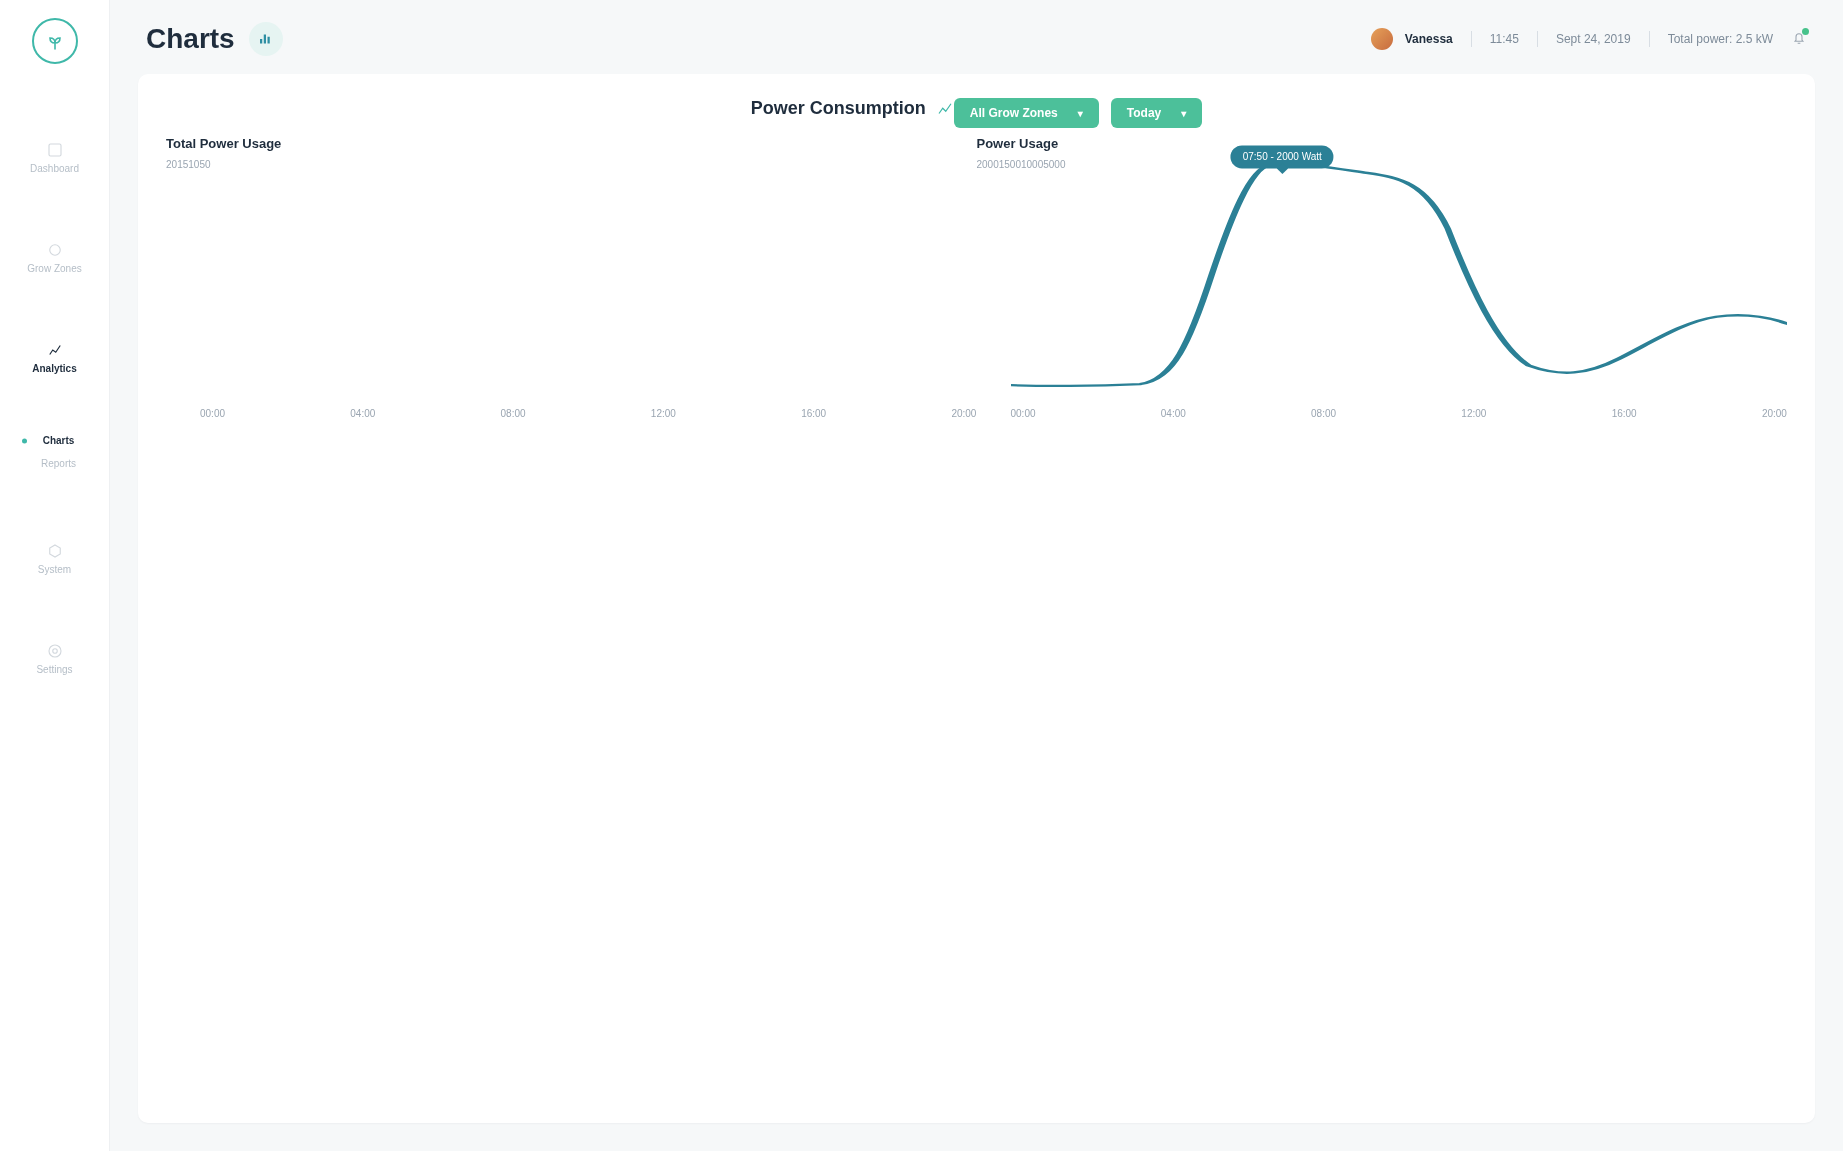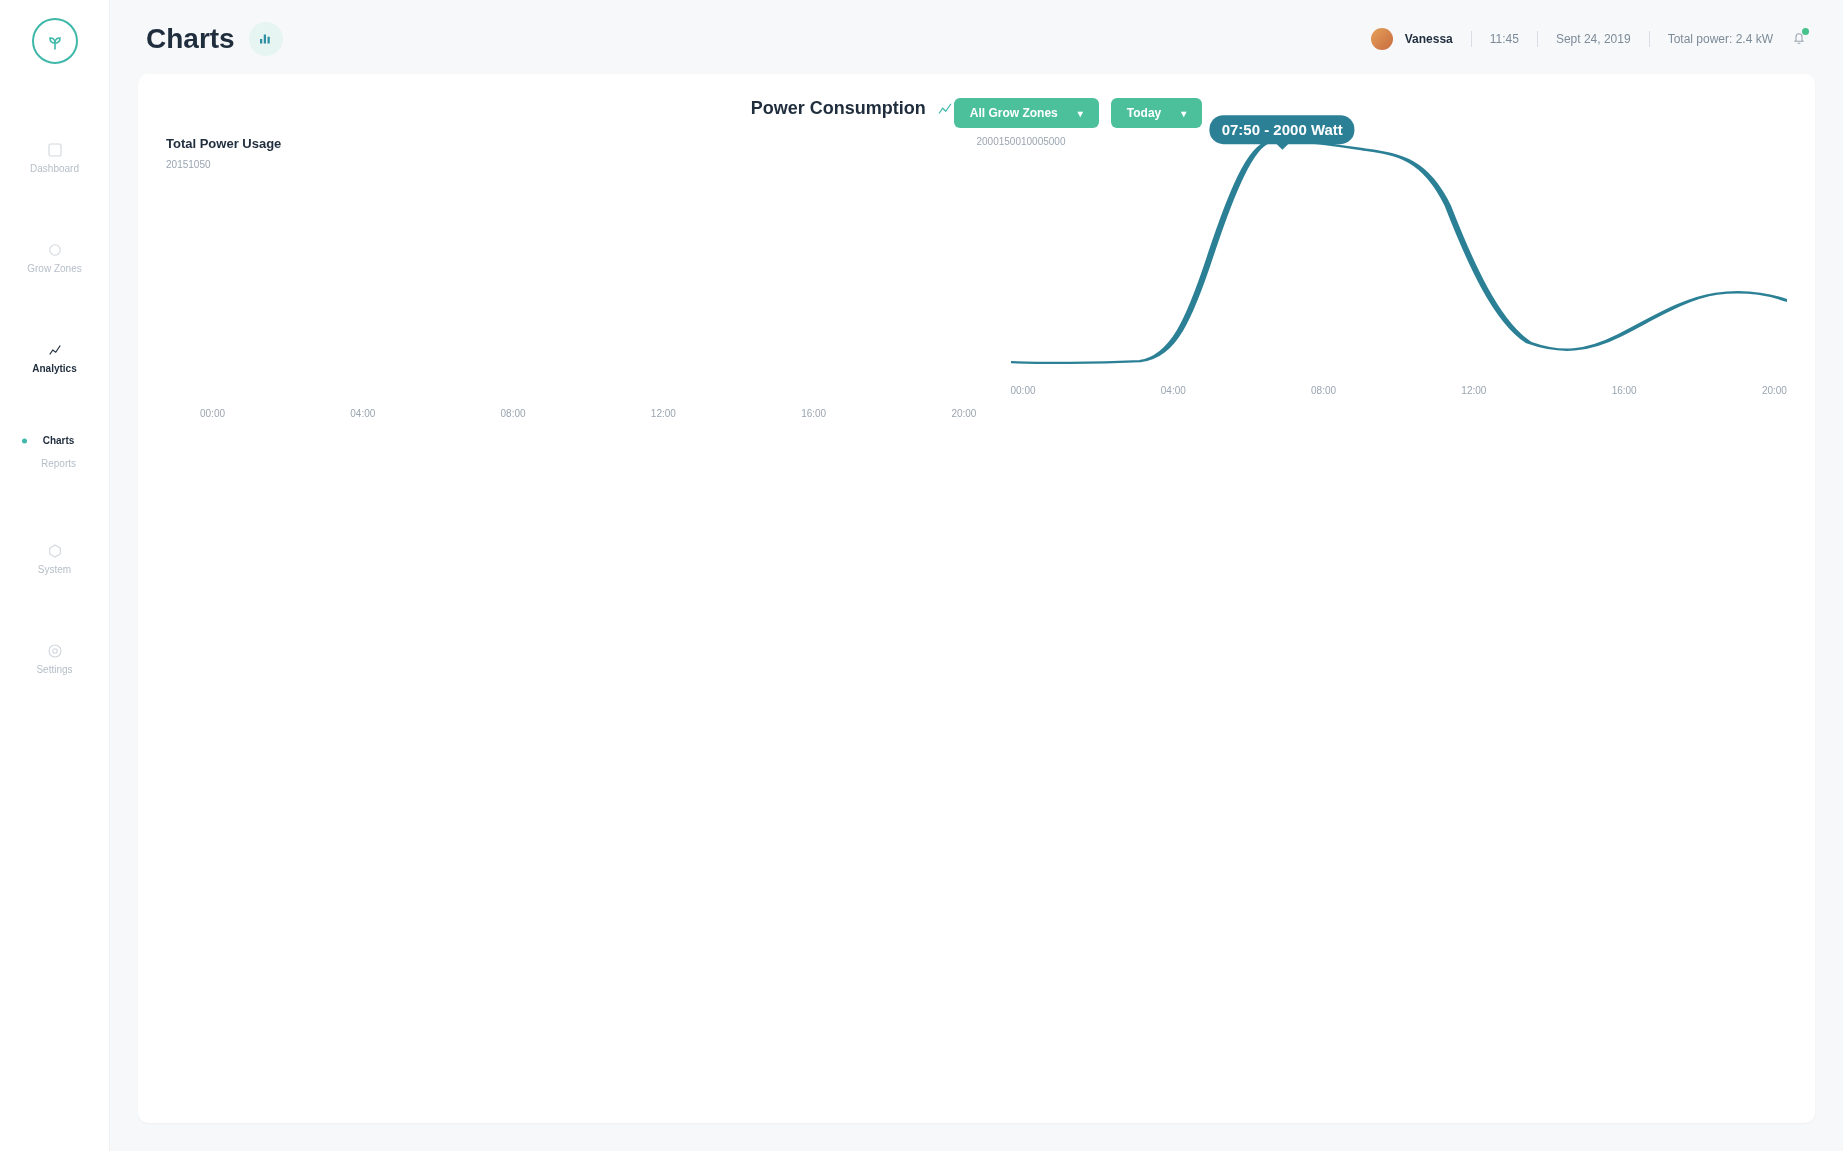--- a/index.html
+++ b/index.html
@@ -164,22 +164,22 @@
 }
 .x-axis {
   position: absolute; left: 34px; right: 0; bottom: 0;
   display: flex; justify-content: space-between;
   font-size: 10px; color:#9aa5b1;
 }
 .tooltip {
   position: absolute;
   background: #2b8096;
   color: #fff;
-  font-size: 15px;
-  font-weight: 700;
+  font-size: 10px;
+  font-weight: 400;
   padding: 6px 12px;
   border-radius: 14px;
   white-space: nowrap;
   transform: translate(-50%, -120%);
 }
 .tooltip.teal   { background:#3fb8a9; }
 .tooltip.marine { background:#2b8096; }
 .tooltip::after {
   content:"";
   position:absolute;
@@ -267,21 +267,21 @@
     <div class="topbar-right">
       <div class="user">
         <span class="avatar"></span>
         <span>Vanessa</span>
       </div>
       <span class="divider"></span>
       <span>11:45</span>
       <span class="divider"></span>
       <span>Sept 24, 2019</span>
       <span class="divider"></span>
-      <span>Total power: 2.4 kW</span>
+      <span>Total power: 2.5 kW</span>
       <span class="bell">
         <svg width="16" height="16" viewBox="0 0 24 24">
             <path fill="none" stroke="#9aa5b1" stroke-width="1.6" d="M6 17h12l-1.5-2V10a4.5 4.5 0 10-9 0v5L6 17zM10 20h4"></path>
           </svg>
         <span class="dot"></span>
       </span>
     </div>
   </div>
 
   <section class="panel">
@@ -321,20 +321,21 @@
             <span>04:00</span>
             <span>08:00</span>
             <span>12:00</span>
             <span>16:00</span>
             <span>20:00</span>
           </div>
         </div>
       </div>
 
       <div class="chart">
+        <div class="chart-title">Power Usage</div>
         <div class="chart-area">
           <div class="y-axis">
             <span>2000</span>
             <span>1500</span>
             <span>1000</span>
             <span>500</span>
             <span>0</span>
           </div>
           <div class="plot">
             <svg class="line-plot" viewBox="0 0 240 200" preserveAspectRatio="none">

